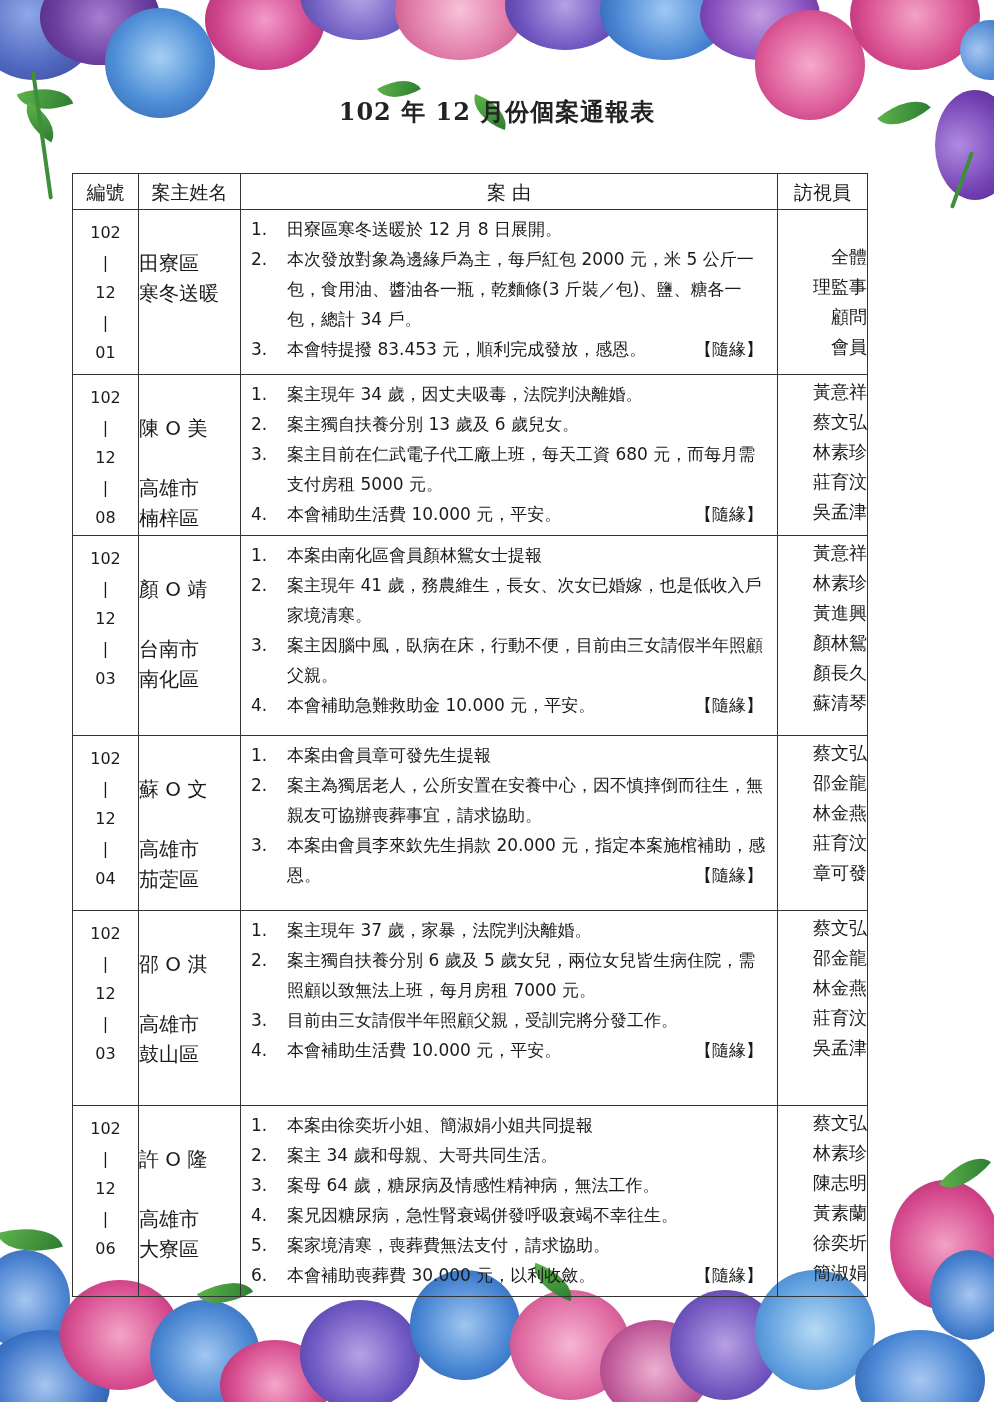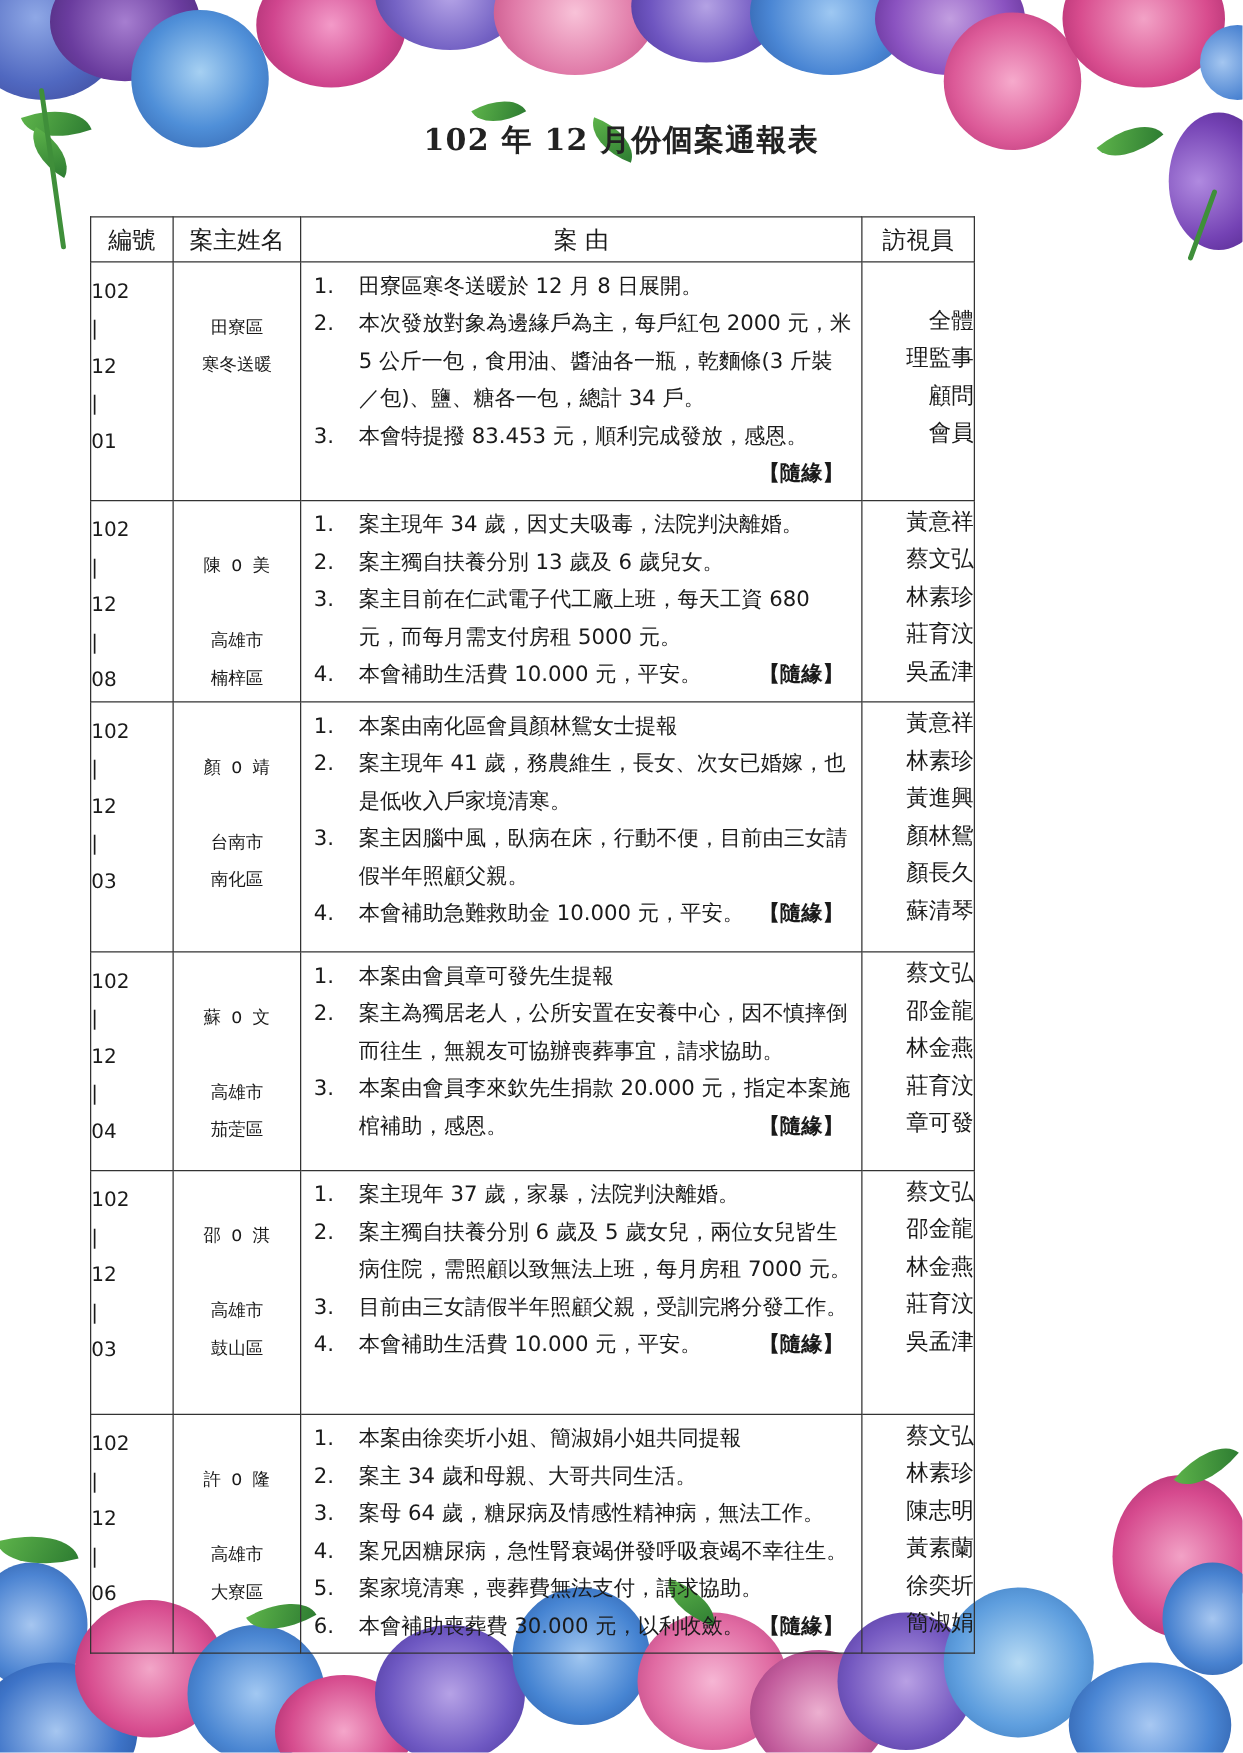--- a/index.html
+++ b/index.html
@@ -10,38 +10,38 @@
   .flower { position: absolute; border-radius: 50%; }
   .leaf { position: absolute; border-radius: 0 100% 0 100%; background: linear-gradient(135deg, #5db34a, #2e7d32); }
   .stem { position: absolute; background: #3f8f3a; width: 4px; border-radius: 2px; }
 
   .title {
     position: absolute; left: 0; right: 0; top: 96px; text-align: center;
     font-family: "DejaVu Serif", "Liberation Serif", serif; font-size: 24px; letter-spacing: 1px; color: #222;
   }
 
   table.report {
-    position: absolute; left: 72px; top: 173px; width: 708px;
+    position: absolute; left: 72px; top: 173px; width: 796px;
     border-collapse: collapse; font-size: 17px; line-height: 30px;
   }
   table.report th, table.report td { border: 1.5px solid #333; vertical-align: top; }
   table.report thead th { height: 36px; font-weight: normal; font-size: 19px; vertical-align: middle; text-align: center; }
   .col-no { width: 66px; }
   .col-name { width: 102px; }
   .col-vis { width: 90px; }
 
-  td.no { text-align: left; padding-top: 8px; font-size: 16px; line-height: 30px; }
-  td.name { text-align: center; padding-top: 8px; font-size: 14px; line-height: 30px; font-family: Liberation Mono, monospace; }
+  td.no { text-align: center; padding-top: 8px; font-size: 16px; line-height: 30px; }
+  td.name { padding-top: 8px; font-size: 20px; line-height: 30px; }
   td.reason { padding: 4px 6px 6px 6px; }
   td.visitors { text-align: right; padding-top: 2px; font-size: 18px; line-height: 30px; }
 
   .item { display: flex; }
   .item .num { width: 40px; flex: 0 0 40px; padding-left: 4px; }
   .item .txt { flex: 1; }
-  .tag { float: right; font-weight: bold; margin-right: 8px; }
+  .tag { float: right; font-weight: normal; margin-right: 8px; }
   .blank { height: 30px; }
 </style>
 </head>
 <body>
 
 <div>
 
   <div class="flower" style="left:-30px;top:-40px;width:130px;height:120px;background:radial-gradient(circle at 45% 45%,#8fa8e6,#5068c0 55%,#3a3f8e);"></div>
   <div class="flower" style="left:40px;top:-30px;width:120px;height:95px;background:radial-gradient(circle at 50% 50%,#a67ed0,#6a3c9e 60%,#4a2a78);"></div>
   <div class="flower" style="left:105px;top:8px;width:110px;height:110px;background:radial-gradient(circle at 50% 45%,#a6d0f2,#4f8fd8 55%,#2f5ea8);"></div>

